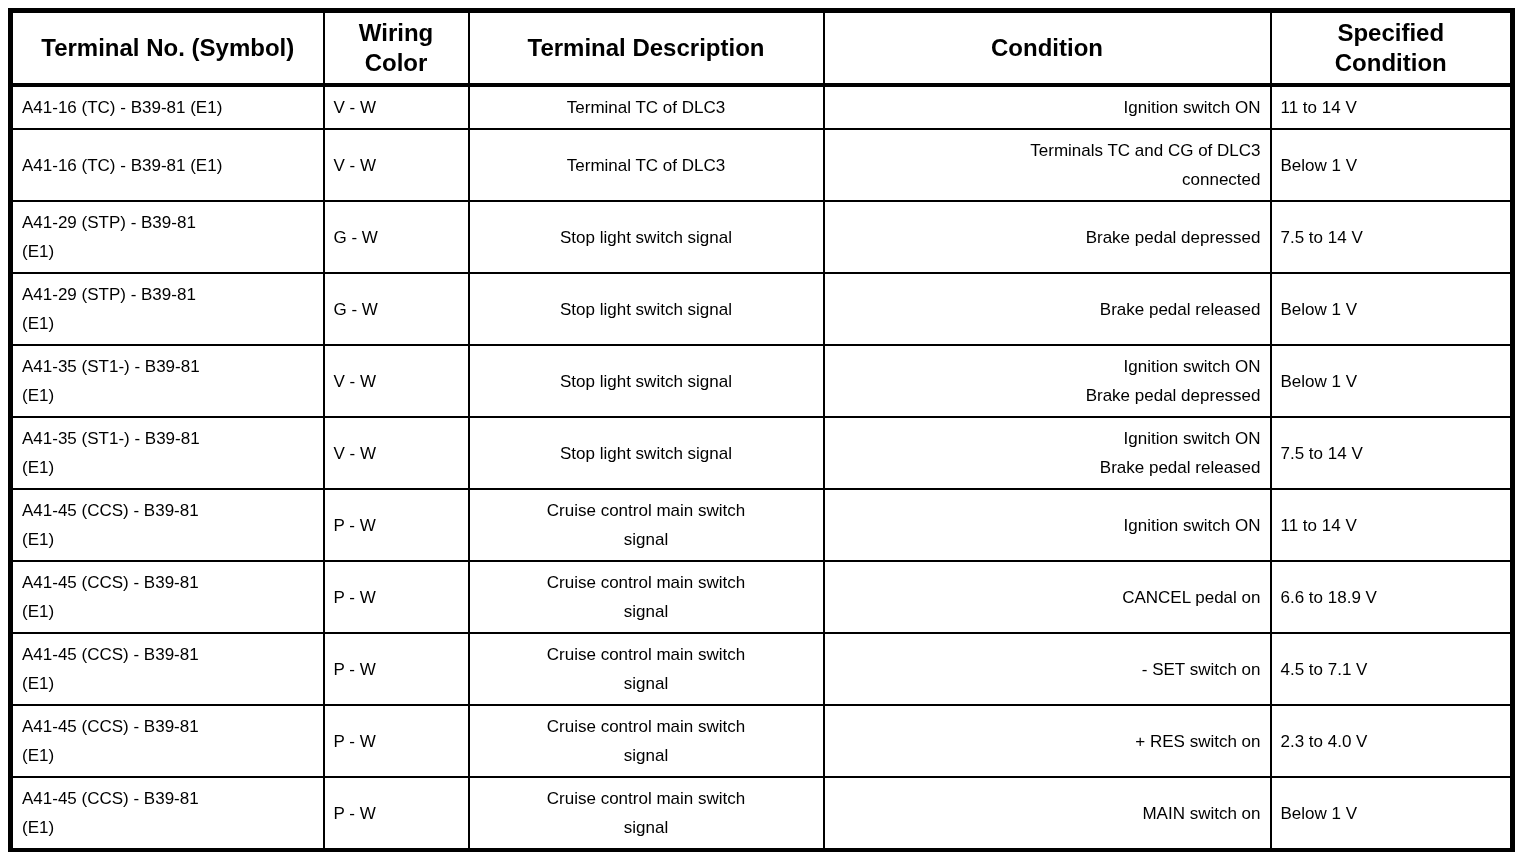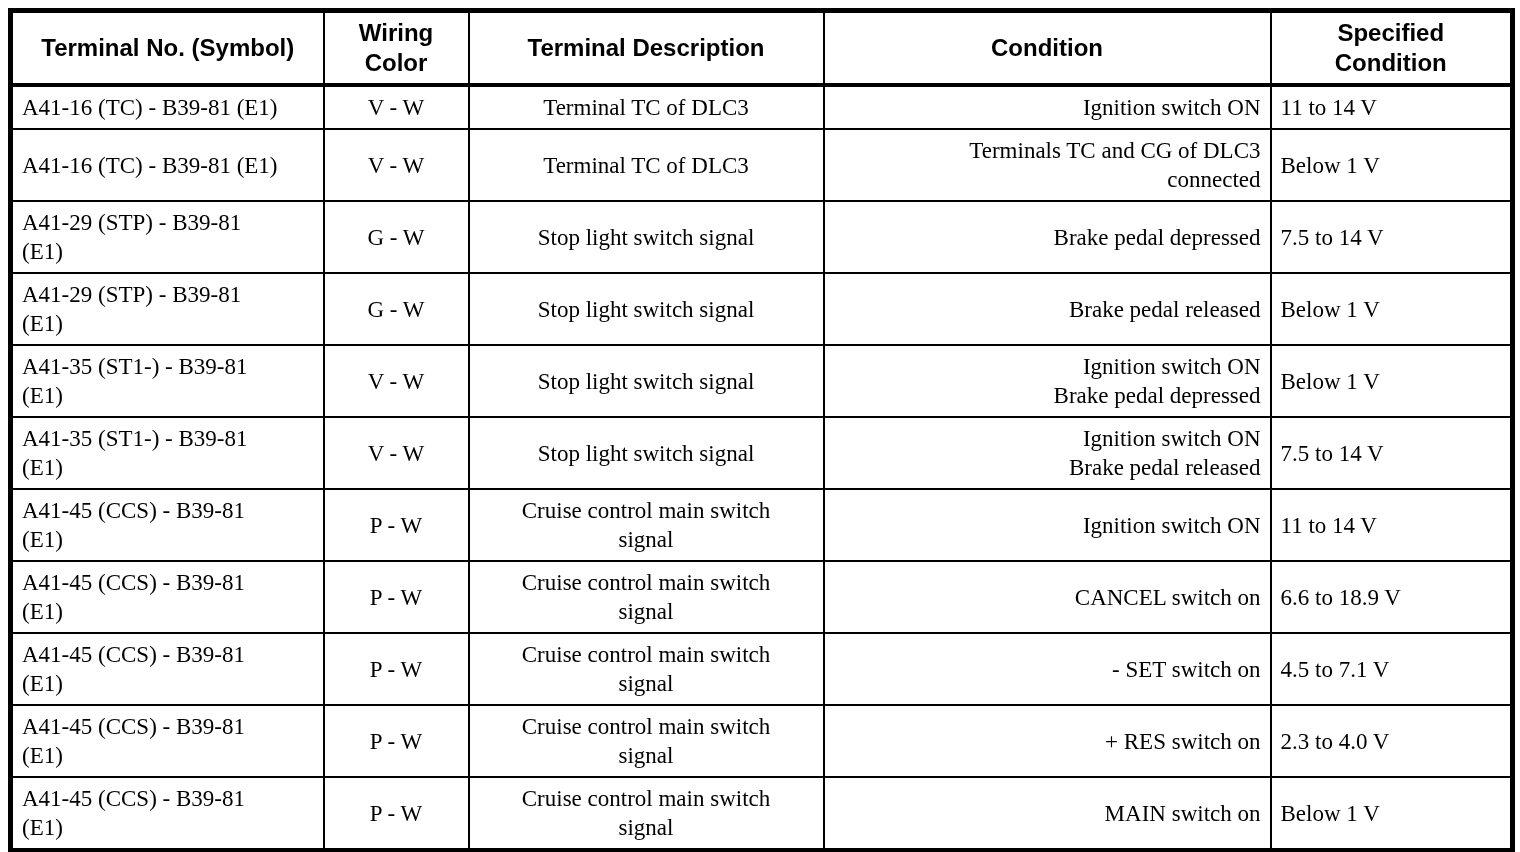--- a/index.html
+++ b/index.html
@@ -37,27 +37,26 @@
   table.spec-table thead th {
     border-bottom: 4px solid #000000;
     font-size: 24px;
     font-weight: bold;
     line-height: 30px;
     text-align: center;
     padding: 4px 8px;
     height: 62px;
   }
   table.spec-table td {
-    font-size: 23px;
+    font-size: 17px;
     line-height: 29px;
     padding: 6px 9px;
-    font-family: Liberation Serif, serif;
   }
   td.c-terminal { text-align: left; }
-  td.c-color    { text-align: center; }
+  td.c-color    { text-align: left; }
   td.c-desc     { text-align: center; }
   td.c-cond     { text-align: right; }
   td.c-spec     { text-align: left; }
 
   col.w-terminal { width: 313px; }
   col.w-color    { width: 145px; }
   col.w-desc     { width: 355px; }
   col.w-cond     { width: 447px; }
   col.w-spec     { width: 242px; }
 </style>
@@ -142,21 +141,21 @@
 signal</td>
           <td class="c-cond">Ignition switch ON</td>
           <td class="c-spec">11 to 14 V</td>
         </tr>
         <tr>
           <td class="c-terminal">A41-45 (CCS) - B39-81
 (E1)</td>
           <td class="c-color">P - W</td>
           <td class="c-desc">Cruise control main switch
 signal</td>
-          <td class="c-cond">CANCEL switch on</td>
+          <td class="c-cond">CANCEL pedal on</td>
           <td class="c-spec">6.6 to 18.9 V</td>
         </tr>
         <tr>
           <td class="c-terminal">A41-45 (CCS) - B39-81
 (E1)</td>
           <td class="c-color">P - W</td>
           <td class="c-desc">Cruise control main switch
 signal</td>
           <td class="c-cond">- SET switch on</td>
           <td class="c-spec">4.5 to 7.1 V</td>

